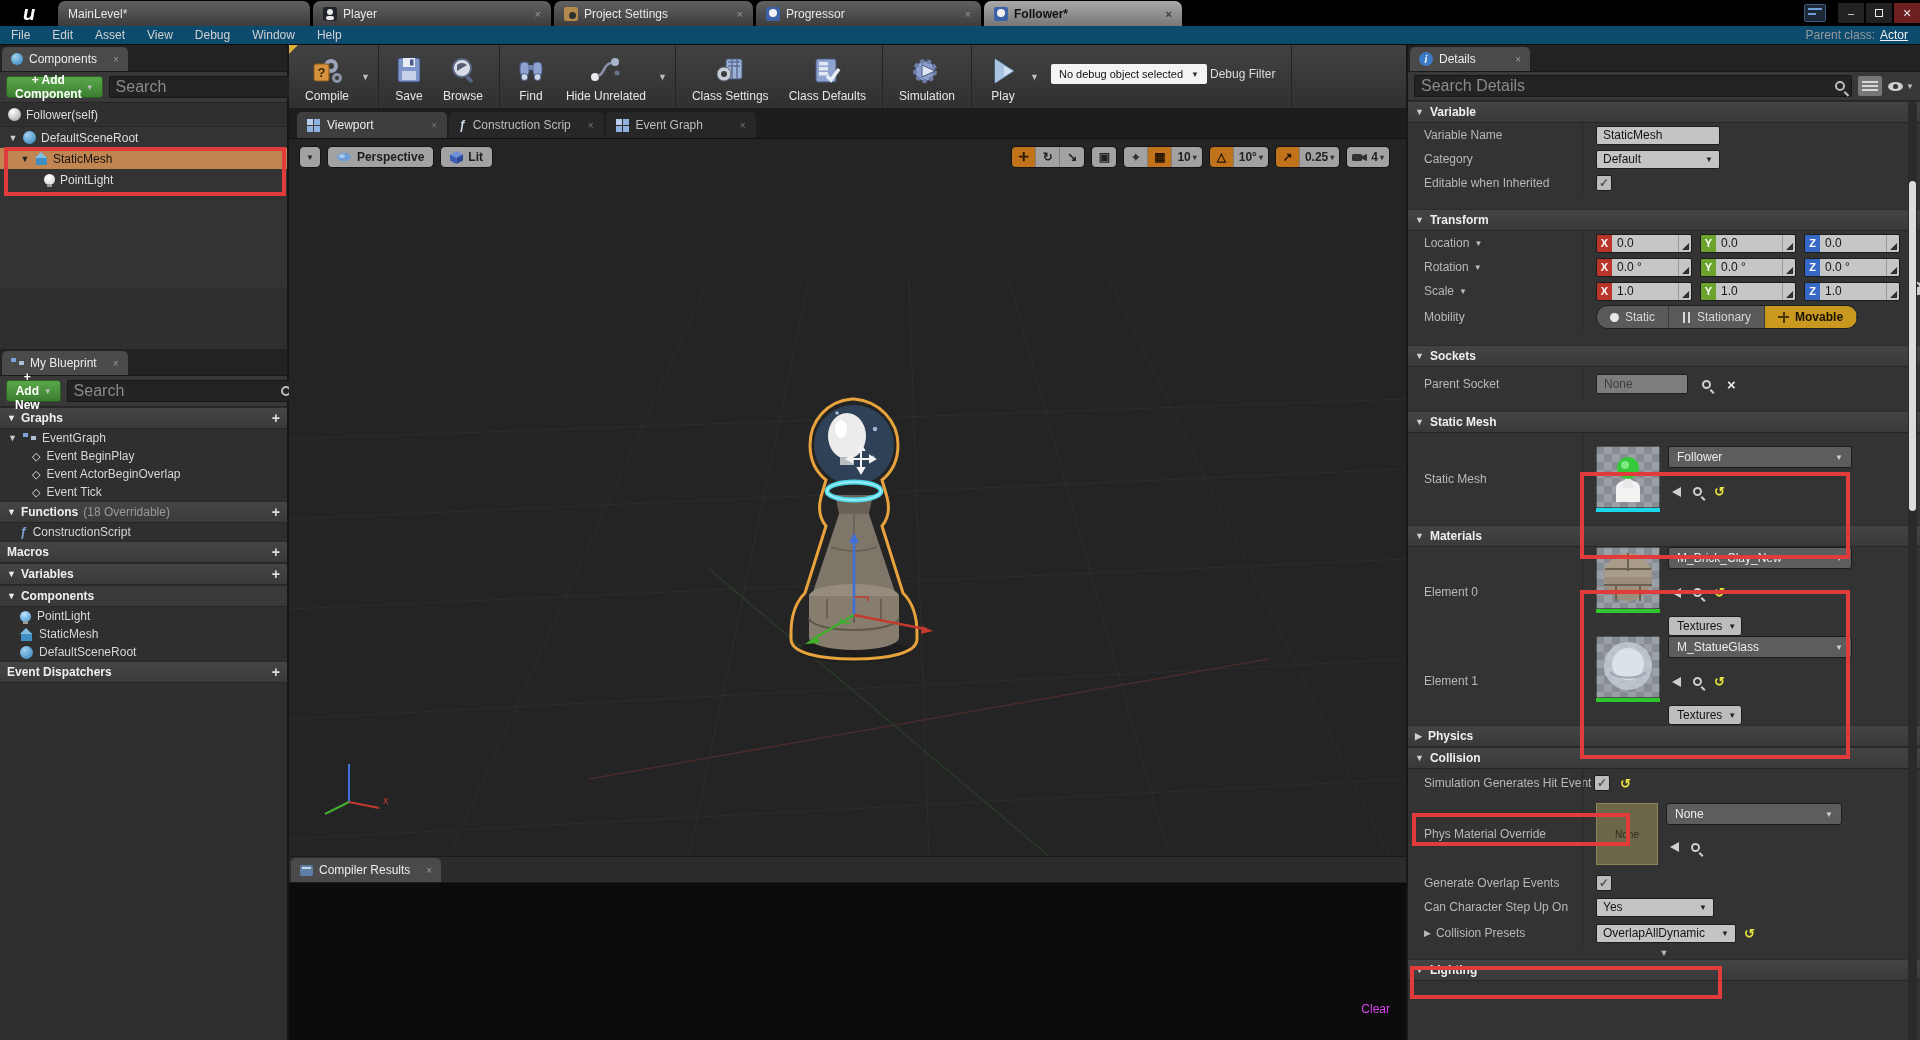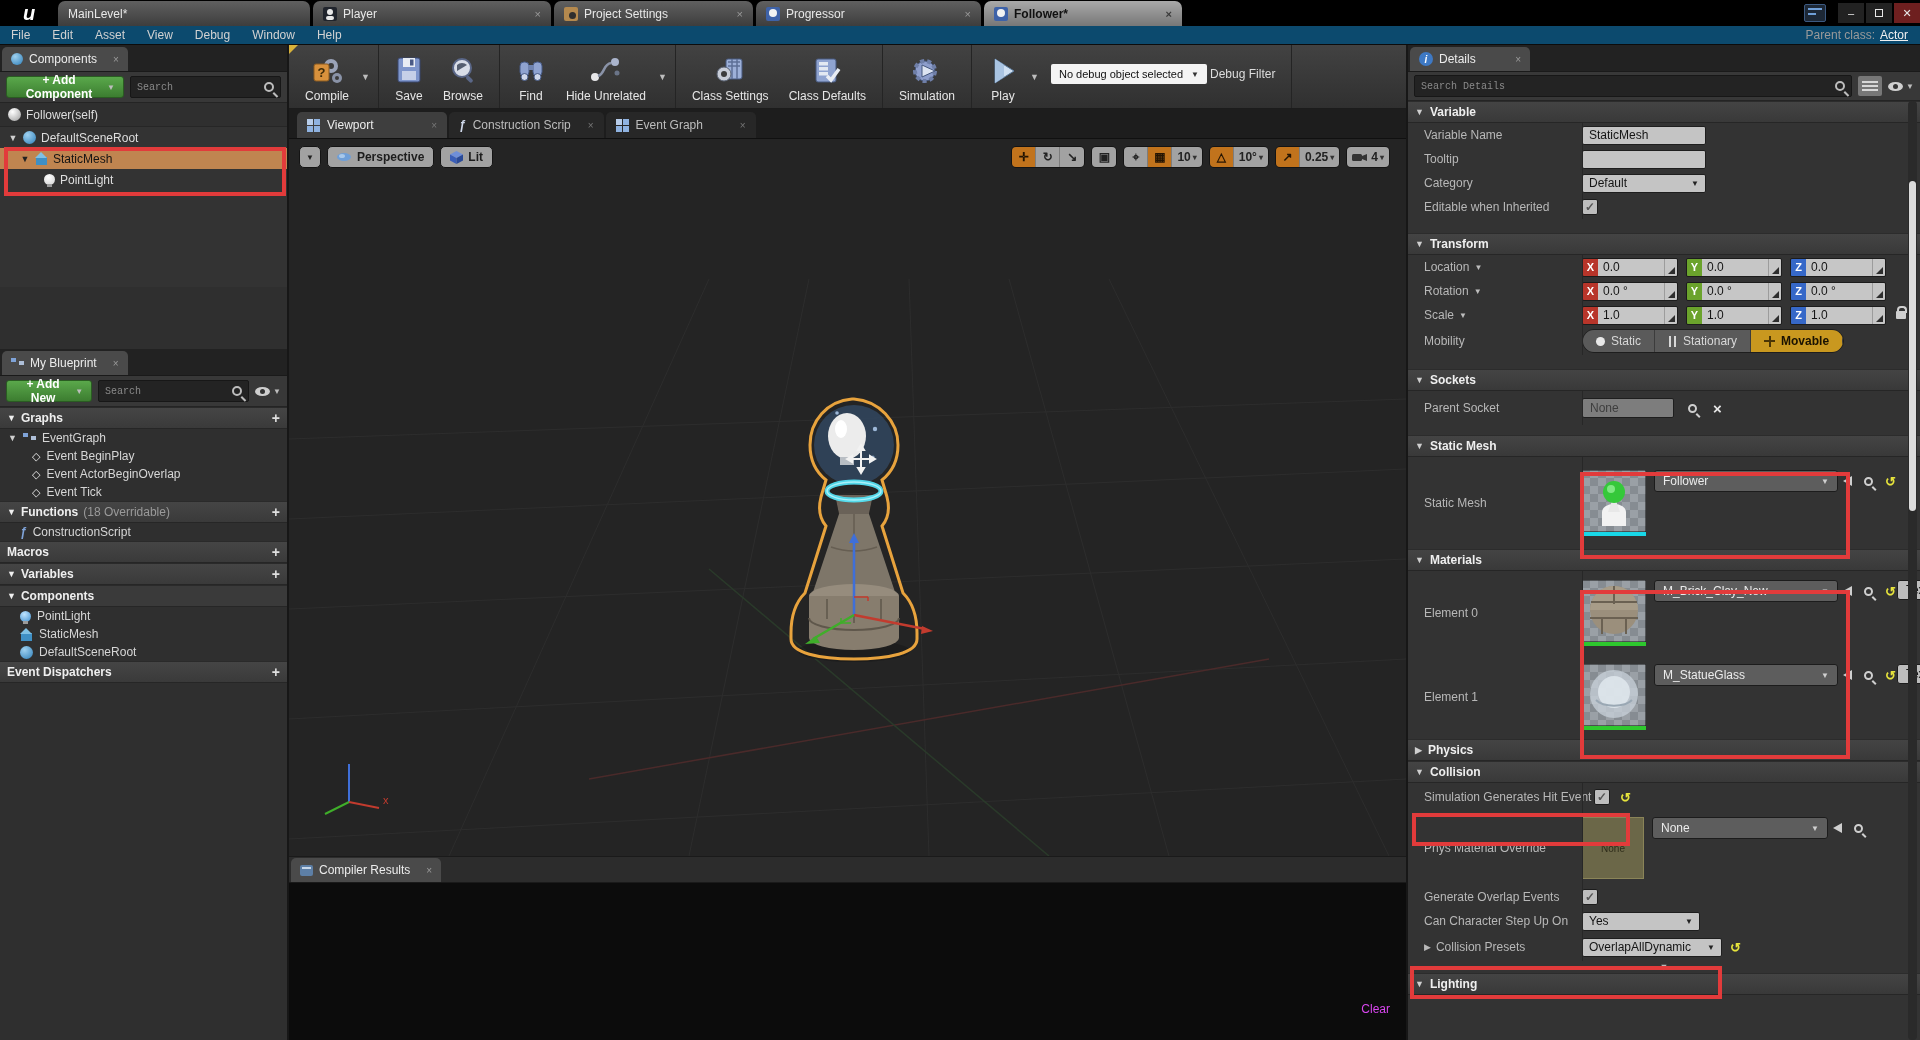--- a/index.html
+++ b/index.html
@@ -31,21 +31,21 @@
 #menubar{position:absolute;left:0;top:26px;width:1920px;height:19px;background:#0c4a6e;display:flex;align-items:center;border-bottom:1px solid #0c0c0c}
 .menu-item{padding:0 11px;color:#d2d2d2}
 .parentclass{margin-left:auto;padding-right:12px;color:#9a9a9a}
 .parentclass b{color:#f0f0f0;font-weight:normal;text-decoration:underline;margin-left:5px}
 
 .tabstrip{height:27px;background:#222;display:flex;align-items:flex-end;padding-left:2px;border-bottom:1px solid #1a1a1a}
 .ptab{height:24px;background:#4a4a4a;border-radius:5px 5px 0 0;display:flex;align-items:center;gap:6px;padding:0 9px;color:#ececec;min-width:120px}
 .ptab .x{margin-left:auto;color:#9a9a9a;font-size:10px;padding-left:10px}
 .green-btn{display:inline-flex;align-items:center;gap:4px;background:linear-gradient(#5aa84b,#3c7d30);border:1px solid #2a5c22;color:#fff;font-weight:bold;border-radius:3px;padding:2px 8px;height:22px;font-size:12px}
 .searchbox{flex:1;display:flex;align-items:center;background:#232323;border:1px solid #171717;border-radius:2px;height:22px;padding:0 6px}
-.searchbox input{flex:1;background:transparent;border:none;outline:none;color:#5eead4;font-size:10px;font-family:Liberation Mono, monospace}
+.searchbox input{flex:1;background:transparent;border:none;outline:none;color:#5eead4;font-size:16px;font-family:Liberation Sans, sans-serif}
 .searchbox input::placeholder{color:#8a8a8a}
 .mag{width:10px;height:10px;border:2px solid #bdbdbd;border-radius:50%;position:relative;flex:none}
 .mag::after{content:"";position:absolute;left:8px;top:8px;width:6px;height:2px;background:#bdbdbd;transform:rotate(45deg);transform-origin:0 0}
 
 #leftcol{position:absolute;left:0;top:45px;width:289px;height:995px;background:#2f2f2f;border-right:2px solid #171717}
 .toolrow{display:flex;align-items:center;gap:6px;padding:4px 6px;background:#383838;border-bottom:1px solid #242424}
 .trow{height:21px;display:flex;align-items:center;gap:5px;color:#dedede;padding-left:8px}
 .trow .exp{color:#cfcfcf;font-size:9px;width:10px;text-align:center}
 .trow.sel{background:#c08550;color:#141414}
 .cicon{width:13px;height:13px;border-radius:50%;flex:none}
@@ -103,21 +103,21 @@
 .consoleicon{width:13px;height:11px;background:#5d7fa6;border-radius:2px;position:relative}
 .consoleicon::after{content:"";position:absolute;left:2px;top:2px;right:2px;height:2px;background:#c8d8ea}
 
 #details{position:absolute;left:1406px;top:45px;width:514px;height:995px;background:#333;border-left:2px solid #171717}
 .dsearchrow{display:flex;align-items:center;gap:6px;padding:3px 6px;background:#383838;border-bottom:1px solid #242424}
 .gridbtn{width:24px;height:20px;background:#777;border-radius:2px;display:flex;flex-direction:column;justify-content:center;gap:2px;padding:0 4px}
 .gridbtn i{height:2px;background:#d8d8d8}
 .sec{height:22px;display:flex;align-items:center;gap:6px;background:linear-gradient(#444,#393939);border-top:1px solid #2c2c2c;border-bottom:1px solid #262626;font-weight:bold;color:#efefef;padding:0 7px}
 .sec .exp{font-size:9px;color:#cfcfcf}
 .drow{display:flex;align-items:center;color:#b8b8b8;min-height:24px;position:relative}
-.dlabel{width:174px;padding-left:16px;flex:none;display:flex;align-items:center;gap:5px}
+.dlabel{width:188px;padding-left:16px;flex:none;display:flex;align-items:center;gap:5px}
 .vdiv{position:absolute;left:174px;top:0;bottom:0;width:1px;background:#272727}
 .light-input{background:#c4c4c4;color:#141414;border:1px solid #1e1e1e;border-radius:2px;height:19px;padding:0 6px;font-size:12px;font-family:inherit;outline:none}
 .ldrop{background:#c4c4c4;color:#141414;border:1px solid #1e1e1e;border-radius:2px;height:19px;display:inline-flex;align-items:center;padding:0 6px;gap:10px}
 .ldrop .dna{color:#222;margin-left:auto}
 .ddrop{background:#5d5d5d;color:#ececec;border:1px solid #1c1c1c;border-radius:3px;height:22px;display:flex;align-items:center;padding:0 8px}
 .ddrop .dna{margin-left:auto;color:#cfcfcf}
 .checkbox{width:16px;height:16px;background:#bdbdbd;border:1px solid #1c1c1c;border-radius:2px;color:#555;font-weight:bold;font-size:12px;display:flex;align-items:center;justify-content:center;line-height:1}
 .axisbox{display:flex;height:19px;margin-right:8px;border:1px solid #1c1c1c;border-radius:2px;overflow:hidden}
 .axistag{width:15px;display:flex;align-items:center;justify-content:center;color:#fff;font-weight:bold;font-size:11px}
 .axistag.x{background:#b8352a}.axistag.y{background:#6ba32c}.axistag.z{background:#3668c8}
@@ -134,21 +134,21 @@
 .crossico{width:11px;height:11px;position:relative}
 .crossico::before{content:"";position:absolute;left:4.5px;top:0;width:2px;height:11px;background:#4a3505}
 .crossico::after{content:"";position:absolute;left:0;top:4.5px;width:11px;height:2px;background:#4a3505}
 .gray-input{background:#7d7d7d;color:#3e3e3e;border:1px solid #1e1e1e;border-radius:2px;height:20px;display:flex;align-items:center;padding:0 7px;width:92px}
 .xclear{color:#e8e8e8;font-weight:bold;font-size:15px}
 .tri-left{width:0;height:0;border-top:5px solid transparent;border-bottom:5px solid transparent;border-right:9px solid #cfcfcf}
 .mag2{width:9px;height:9px;border:2px solid #cfcfcf;border-radius:50%;position:relative}
 .mag2::after{content:"";position:absolute;left:7px;top:7px;width:5px;height:2px;background:#cfcfcf;transform:rotate(45deg);transform-origin:0 0}
 .reset{color:#e6e33c;font-size:13px;font-weight:bold;line-height:1}
 .assetrow{display:flex;gap:8px;align-items:flex-start}
-.assetstack{display:flex;gap:1px}
+.assetstack{display:flex;flex-direction:column;gap:17px}
 .btnrow{display:flex;align-items:center;gap:12px;padding-left:4px}
 .texbtn{background:#bdbdbd;color:#141414;border:1px solid #1c1c1c;border-radius:3px;height:20px;display:inline-flex;align-items:center;gap:6px;padding:0 8px;width:74px}
 .texbtn .dna{color:#222}
 .lock{width:10px;height:8px;background:#cfcfcf;border-radius:1px;position:relative;margin-left:2px}
 .lock::before{content:"";position:absolute;left:1px;top:-5px;width:6px;height:5px;border:2px solid #cfcfcf;border-bottom:none;border-radius:4px 4px 0 0}
 .redbox{position:absolute;border:4px solid #e23b3b;pointer-events:none;z-index:50}
 .scrolltrack{position:absolute;right:3px;top:56px;width:9px;bottom:0;background:#2a2a2a;border-radius:4px}
 .scrollthumb{position:absolute;left:1px;width:7px;top:80px;height:330px;background:#dcdcdc;border-radius:4px}
 .expandrow{display:flex;justify-content:center;color:#b8b8b8;font-size:9px;height:12px;align-items:center}
 .infoico{width:14px;height:14px;border-radius:50%;background:#3e79c4;color:#fff;font-weight:bold;font-size:10px;display:flex;align-items:center;justify-content:center;font-style:italic}
@@ -634,25 +634,20 @@
       <span class="exp">▼</span>
       <span>Variable</span>
     </div>
   <div class="drow">
       <span class="vdiv"></span>
     <span class="dlabel">Variable Name</span>
     <input class="light-input" style="width: 124px;" value="StaticMesh">
   </div>
   <div class="drow">
       <span class="vdiv"></span>
-    <span class="dlabel">Tooltip</span>
-    <input class="light-input" style="width: 124px;">
-  </div>
-  <div class="drow">
-      <span class="vdiv"></span>
     <span class="dlabel">Category</span>
     <span class="ldrop" style="width:124px">
         <span>Default</span>
         <span class="dna">▼</span>
       </span>
   </div>
   <div class="drow">
       <span class="vdiv"></span>
     <span class="dlabel">Editable when Inherited</span>
     <span class="checkbox">✓</span>

